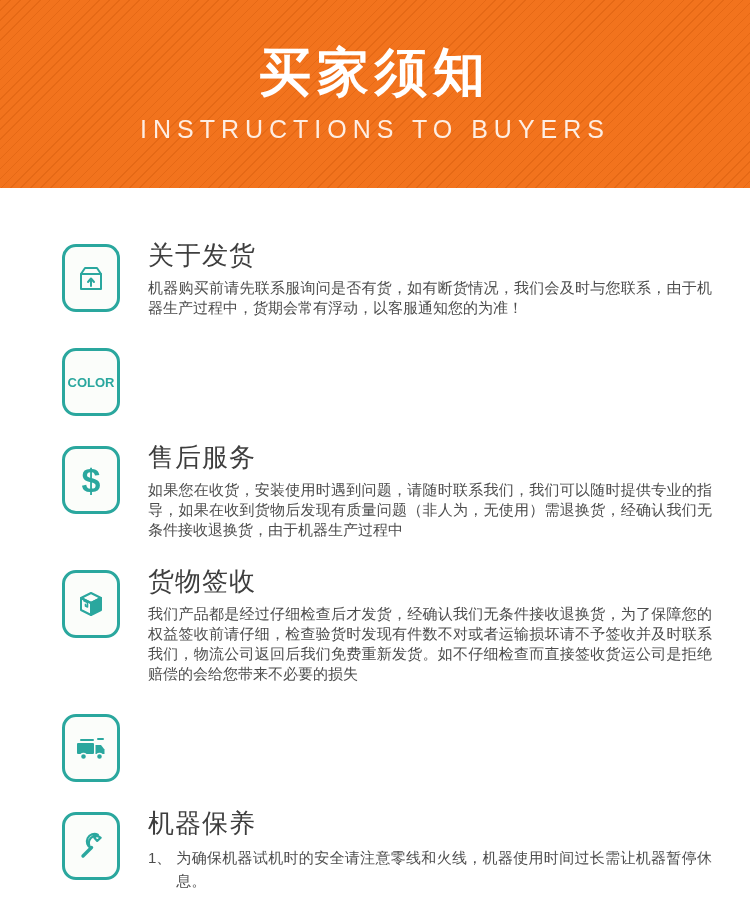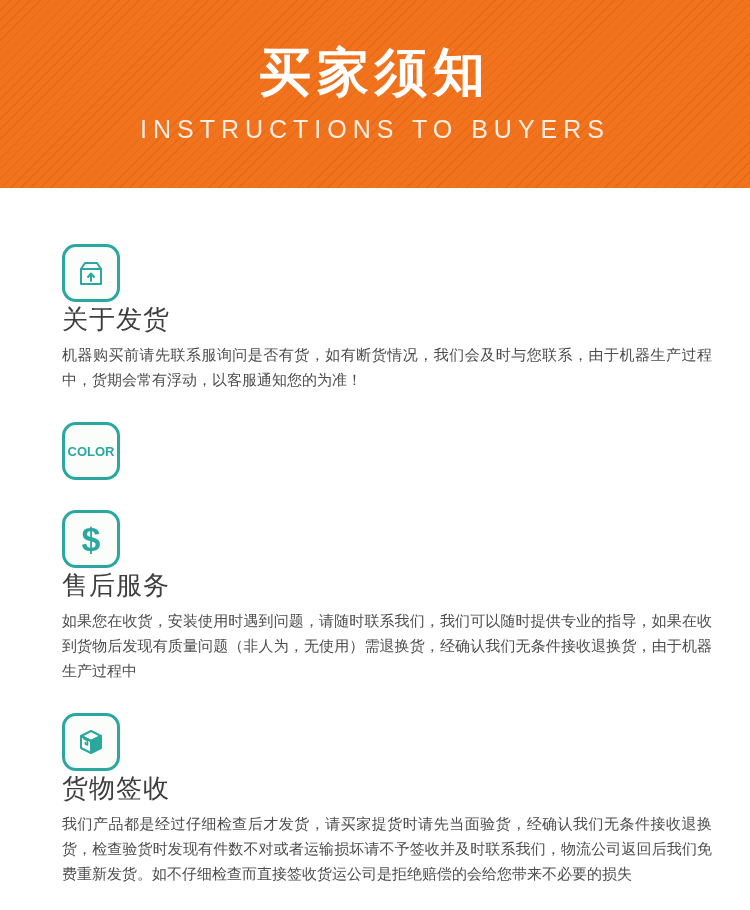--- a/index.html
+++ b/index.html
@@ -40,25 +40,24 @@
     letter-spacing: 6px;
   }
 
   
   .content {
     padding: 50px 38px 0 62px;
   }
   .section {
     display: flex;
     margin-bottom: 24px;
-    flex-direction: column;
   }
   .icon-box {
     flex: 0 0 58px;
-    width: 58px; height: 50px;
+    width: 58px; height: 68px;
     margin-top: 6px;
     margin-right: 28px;
     border: 3px solid #2aa79e;
     border-radius: 14px;
     background: #fbfdfa;
     display: flex; align-items: center; justify-content: center;
     color: #2aa79e;
   }
   .icon-box svg { display: block; }
   .icon-text {
@@ -78,21 +77,21 @@
     font-size: 26px;
     font-weight: 500;
     color: #3e3e3e;
     line-height: 34px;
     margin-bottom: 6px;
     letter-spacing: 1px;
   }
   .section-body {
     font-size: 15px;
     color: #4d4d4d;
-    line-height: 25px;
+    line-height: 20px;
     text-align: justify;
   }
   .section-list .list-item {
     display: flex;
     font-size: 15px;
     color: #4d4d4d;
     line-height: 23px;
   }
   .list-num { flex: 0 0 auto; margin-right: 5px; white-space: pre; }
   .list-text { flex: 1 1 auto; text-align: justify; }
@@ -143,21 +142,21 @@
     <div class="icon-box">
       <svg width="34" height="34" viewBox="0 0 34 34" stroke="#2aa79e" stroke-width="2" stroke-linejoin="round">
         <path d="M7 11 L17 6 L27 11 L17 16 Z" fill="none"></path>
         <path d="M7 11 L17 16 L17 28 L7 23 Z" fill="none"></path>
         <path d="M27 11 L17 16 L17 28 L27 23 Z" fill="#2aa79e"></path>
         <path d="M9.5 13.5 L13.5 15.5 L13.5 20 L11.5 19 L11.5 16.8" fill="none" stroke-width="1.6"></path>
       </svg>
     </div>
     <div class="section-text">
       <div class="section-title">货物签收</div>
-      <div class="section-body">我们产品都是经过仔细检查后才发货，请买家提货时请先当面验货，经确认我们无条件接收退换货，检查验货时发现有件数不对或者运输损坏请不予签收并及时联系我们，物流公司返回后我们免费重新发货。如不仔细检查而直接签收货运公司是拒绝赔偿的会给您带来不必要的损失</div>
+      <div class="section-body">我们产品都是经过仔细检查后才发货，经确认我们无条件接收退换货，为了保障您的权益签收前请仔细，检查验货时发现有件数不对或者运输损坏请不予签收并及时联系我们，物流公司返回后我们免费重新发货。如不仔细检查而直接签收货运公司是拒绝赔偿的会给您带来不必要的损失</div>
     </div>
   </div>
 
   <div class="section">
     <div class="icon-box">
       <svg width="36" height="34" viewBox="0 0 36 34" fill="#2aa79e">
         <rect x="7" y="8" width="14" height="2" rx="1"></rect>
         <rect x="24" y="7" width="7" height="2" rx="1"></rect>
         <rect x="4" y="12" width="17" height="11" rx="1"></rect>
         <path d="M22.5 14 H28 L31.5 18.5 V23 H22.5 Z"></path>

